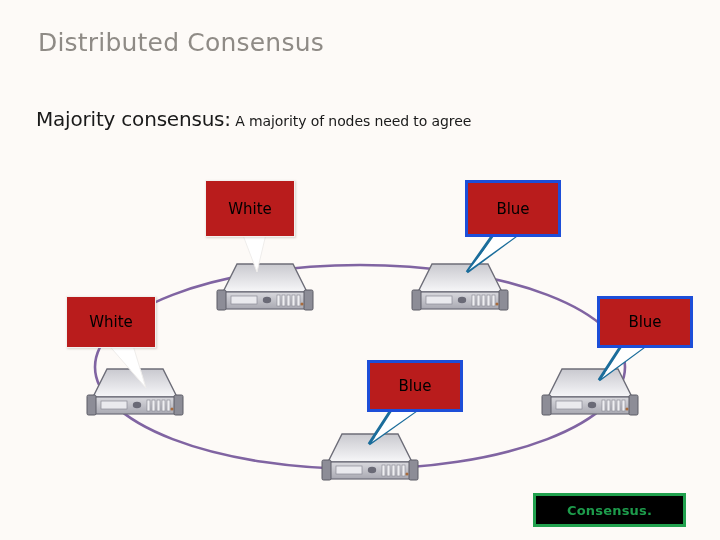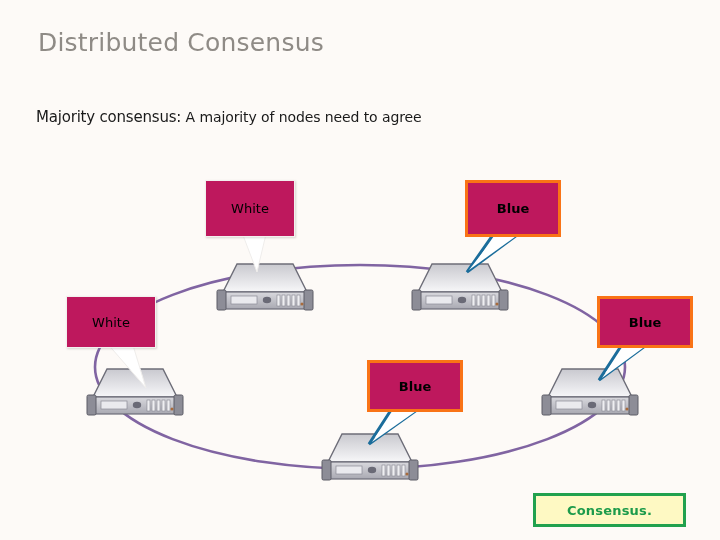--- a/index.html
+++ b/index.html
@@ -15,51 +15,51 @@
   #title{
     position:absolute;left:38px;top:28px;
     font-size:25px;font-weight:400;letter-spacing:0.2px;
     color:#8f8b86;white-space:nowrap;
   }
   
   #subtitle{
     position:absolute;left:36px;top:107px;
     white-space:nowrap;color:#1a1a1a;
   }
-  #subtitle .lead{font-size:15px;letter-spacing:-0.2px;margin-top:11px;}
+  #subtitle .lead{font-size:20px;letter-spacing:-0.2px;margin-top:11px;}
   #subtitle .rest{font-size:14px;letter-spacing:-0.1px;}
 
   
   #stage{position:absolute;left:0;top:150px;width:720px;height:390px;}
   #ring{position:absolute;left:0;top:0;width:720px;height:390px;}
 
   
   .server{position:absolute;width:100px;height:58px;}
   .server svg{display:block;width:100px;height:58px;}
 
   
   .callout{position:absolute;}
   .callout .box{
     position:absolute;left:0;top:0;
     box-sizing:border-box;
     display:flex;align-items:center;justify-content:center;
-    font-size:13px;color:#000;background:#be185d;
+    font-size:15px;color:#000;background:#b91c1c;
   }
   .callout.white .box{
     border:1px solid #f2f0ee;
     box-shadow:1px 1px 2px rgba(120,110,105,.28);
   }
-  .callout.blue .box{border:3px solid #f97316;font-weight:bold;}
+  .callout.blue .box{border:3px solid #1d4ed8;}
   .callout .tail{position:absolute;left:0;top:0;overflow:visible;}
 
   
   #consensus{
     position:absolute;left:533px;top:493px;width:153px;height:34px;
     box-sizing:border-box;
-    border:3px solid #21a14e;background:#fef9c3;
+    border:3px solid #21a14e;background:#000000;
     display:flex;align-items:center;justify-content:center;
     font-size:13px;color:#1d9b4b;font-weight:600;letter-spacing:.2px;
   }
 </style>
 </head>
 <body>
 
 <div id="slide">
 
   <div id="title">Distributed Consensus</div>

